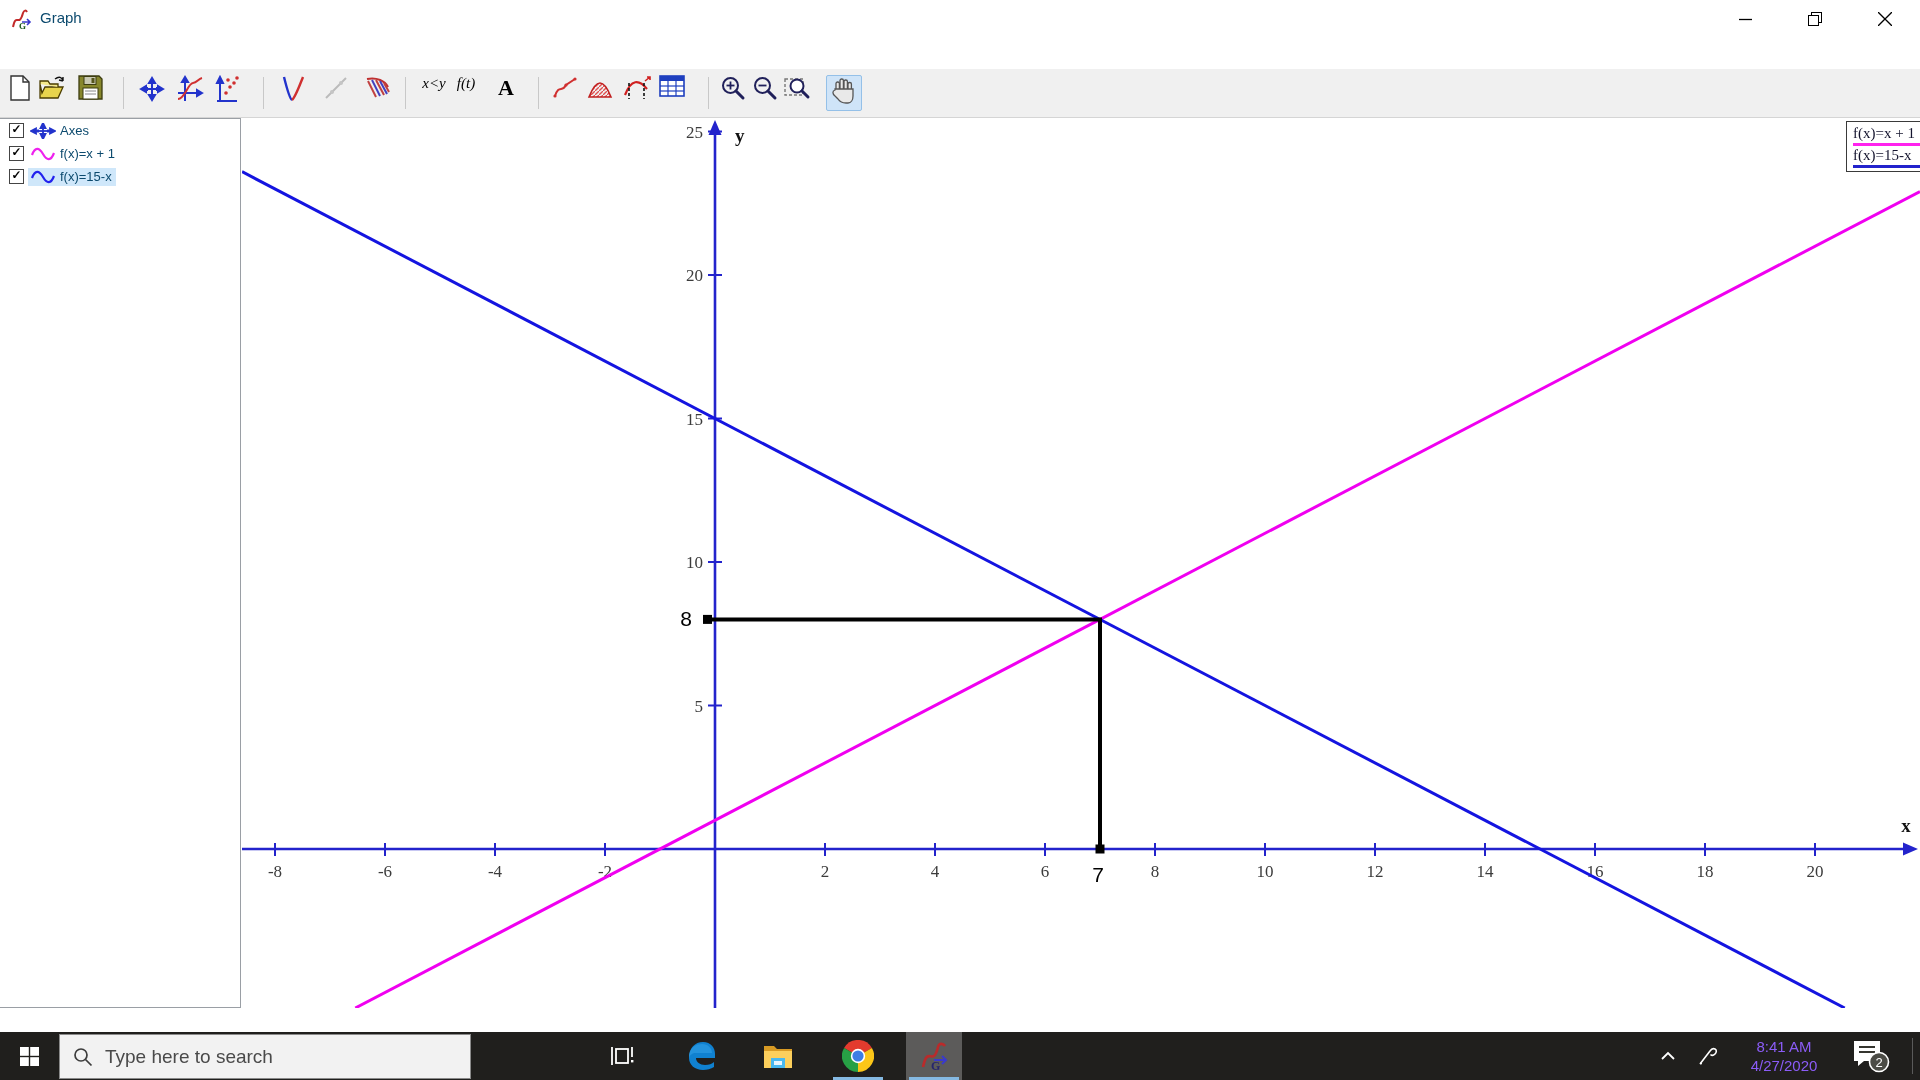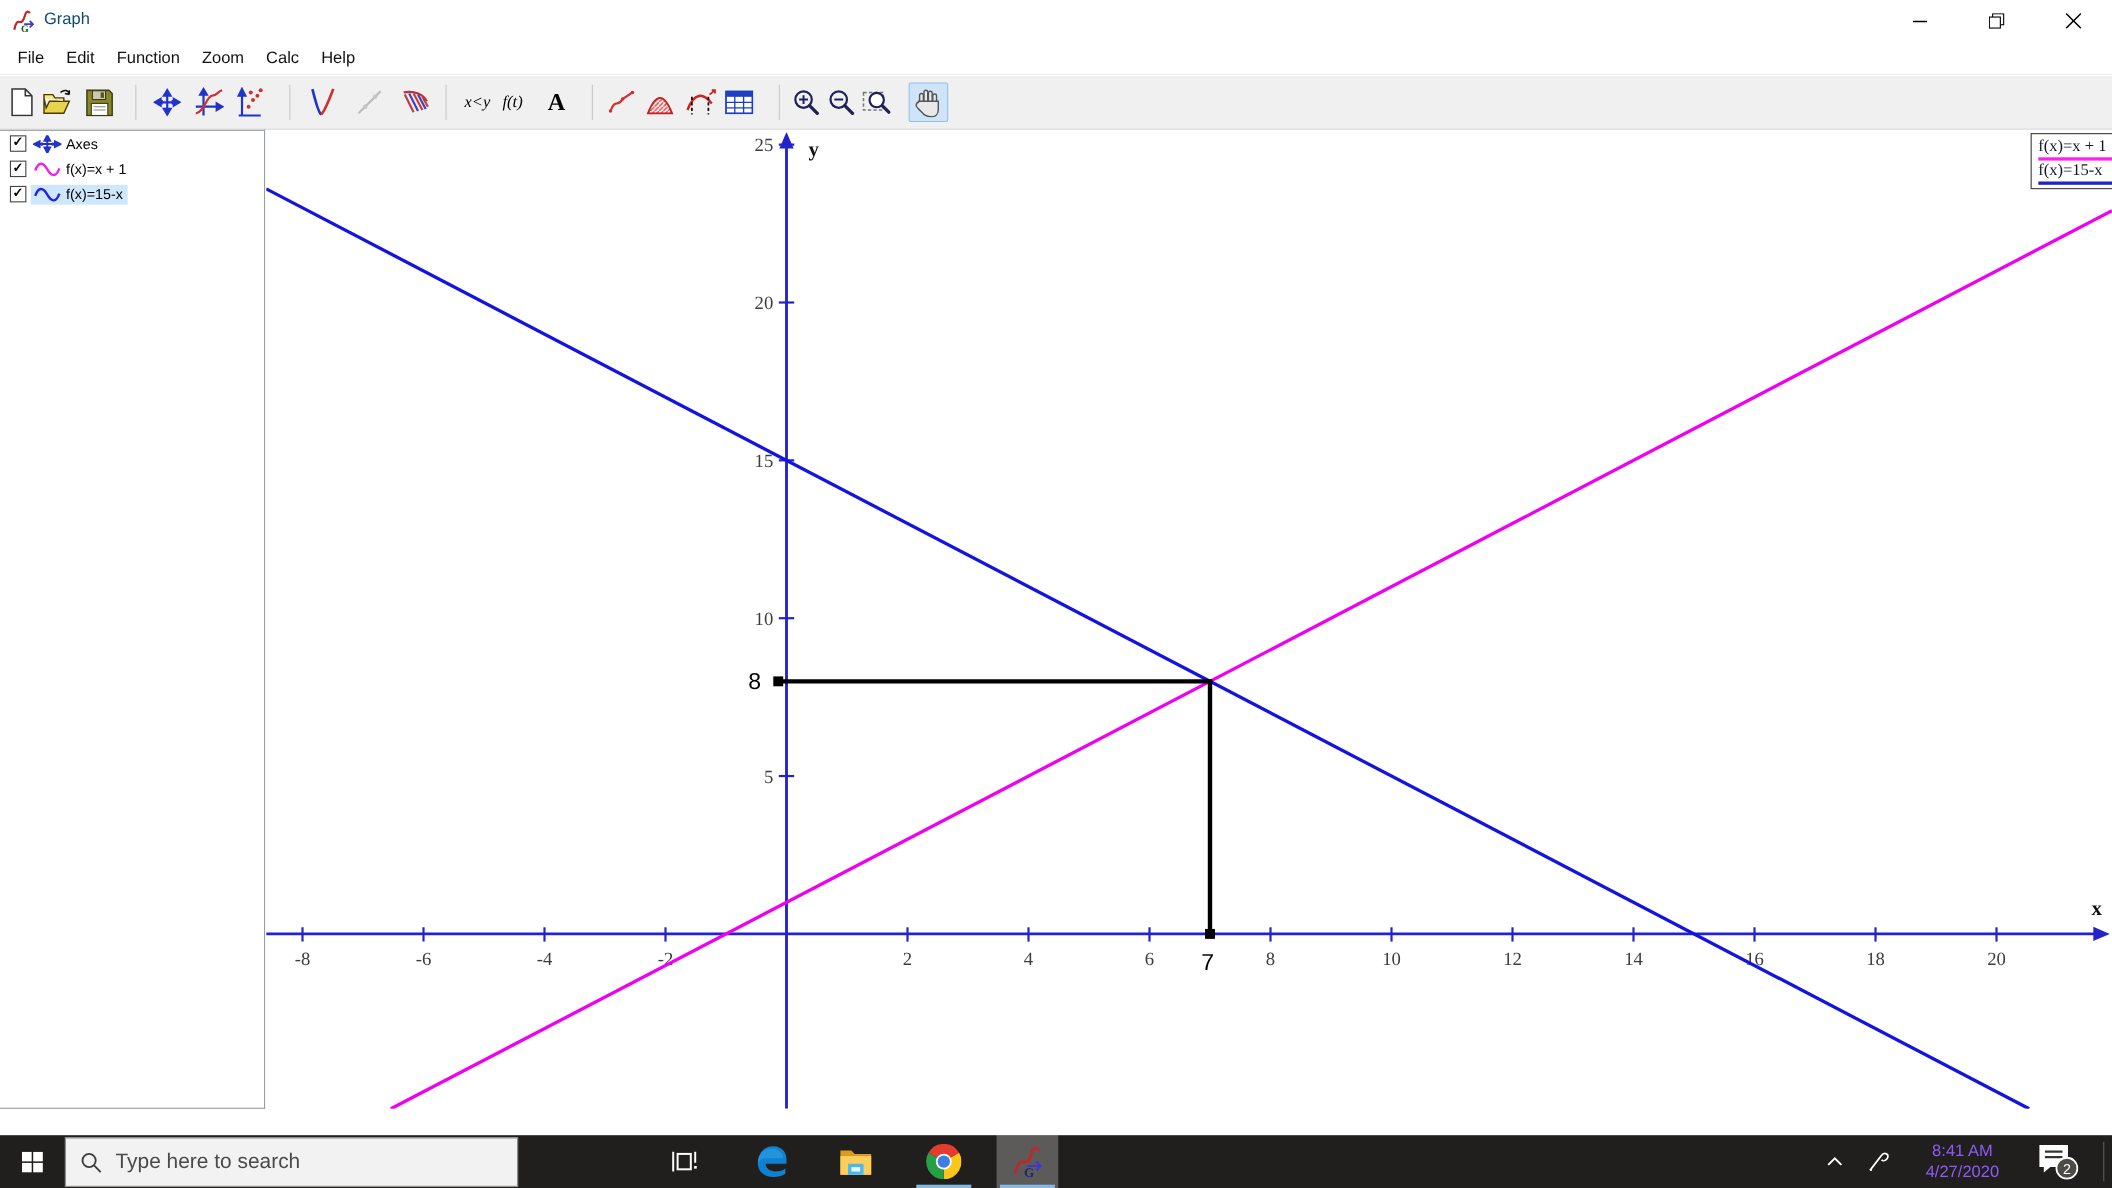--- a/index.html
+++ b/index.html
@@ -9,33 +9,33 @@
   .titlebar{position:absolute;left:0;top:0;width:1920px;height:38px;background:#ffffff;}
   .titlogo{position:absolute;left:10px;top:8px;width:22px;height:22px;}
   .apptitle{position:absolute;left:40px;top:9px;font-size:15px;color:#0c4a6e;}
   .caps{position:absolute;right:0;top:0;height:38px;display:flex;}
   .cap{width:70px;height:38px;display:flex;align-items:center;justify-content:center;}
   
   .menubar{position:absolute;left:0;top:38px;width:1920px;height:30px;background:#fff;display:flex;align-items:center;padding-left:6px;box-sizing:border-box;border-bottom:1px solid #ececec;}
   .mitem{padding:0 10px;font-size:15px;height:28px;line-height:28px;color:#111;}
   
   .toolbar{position:absolute;left:0;top:69px;width:1920px;height:49px;background:#f0f0f0;border-bottom:1px solid #d5d5d5;box-sizing:border-box;}
-  .tb{position:absolute;top:6px;width:36px;height:36px;display:flex;align-items:center;justify-content:center;border-radius:2px;}
+  .tb{position:absolute;top:6px;width:36px;height:36px;display:flex;align-items:flex-start;justify-content:center;border-radius:2px;}
   .tb.active{background:#cfe4f8;border:1px solid #94c0e8;box-sizing:border-box;}
   .tsep{position:absolute;top:8px;width:1px;height:32px;background:#c8c8c8;}
   .ttxt{font-family:"Liberation Serif",serif;font-style:italic;font-size:15px;color:#000;}
   .ttxtA{font-family:"Liberation Serif",serif;font-weight:bold;font-size:22px;color:#000;}
   
   .leftpanel{position:absolute;left:0;top:118px;width:241px;height:890px;background:#fff;border:1px solid #9a9fa5;border-left:none;box-sizing:border-box;}
   .lrow{height:23px;display:flex;align-items:center;}
   .chk{width:13px;height:13px;border:1px solid #444;background:#fff;margin-left:9px;font-size:12px;line-height:11px;text-align:center;color:#000;font-weight:bold;flex:0 0 auto;}
   .selwrap{display:flex;align-items:center;margin-left:4px;padding:1px 4px 1px 2px;}
   .lrow.selected .selwrap{background:#cfe7fa;}
   .licon{width:26px;height:16px;flex:0 0 auto;margin-right:4px;}
-  .llabel{font-size:13px;color:#000000;white-space:pre;}
+  .llabel{font-size:13px;color:#0c4a6e;white-space:pre;}
   
   .plot{position:absolute;left:242px;top:118px;width:1678px;height:890px;background:#fff;}
   
   .legend{position:absolute;left:1604px;top:3px;width:110px;background:#fff;border:1px solid #3a3a3a;box-sizing:border-box;padding:2px 0 3px 0;}
   .lentry{padding:1px 6px 0 6px;}
   .ltext{font-family:"Liberation Serif",serif;font-size:15px;color:#14142e;white-space:pre;}
   .lbar{height:3px;margin-top:1px;}
   
   .statusbar{position:absolute;left:0;top:1008px;width:1920px;height:24px;background:#f0f0f0;border-top:1px solid #dadada;box-sizing:border-box;}
   .ssep{position:absolute;top:3px;width:1px;height:18px;background:#c9c9c9;box-shadow:1px 0 0 #fff;}
@@ -78,28 +78,20 @@
       </div>
       <div class="cap">
         <svg width="14" height="14" viewBox="0 0 14 14">
           <line x1="0" y1="0" x2="14" y2="14" stroke="#000" stroke-width="1.3"></line>
           <line x1="14" y1="0" x2="0" y2="14" stroke="#000" stroke-width="1.3"></line>
         </svg>
       </div>
     </div>
   </div>
 
-  <div class="menubar">
-      <div class="mitem">File</div>
-      <div class="mitem">Edit</div>
-      <div class="mitem">Function</div>
-      <div class="mitem">Zoom</div>
-      <div class="mitem">Calc</div>
-      <div class="mitem">Help</div>
-    </div>
 
   <div class="toolbar">
     <div class="tb" style="left:2px">
       <svg width="24" height="26" viewBox="0 0 24 26">
         <path d="M3,1 L15,1 L21,7 L21,25 L3,25 Z" fill="#fff" stroke="#333" stroke-width="1.4"></path>
         <path d="M15,1 L15,7 L21,7" fill="none" stroke="#333" stroke-width="1.4"></path>
       </svg>
     </div>
     <div class="tb" style="left:34px">
       <svg width="28" height="26" viewBox="0 0 28 26">

